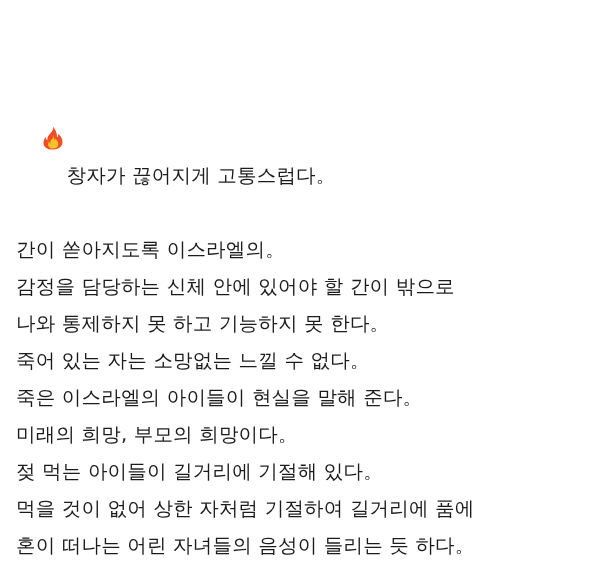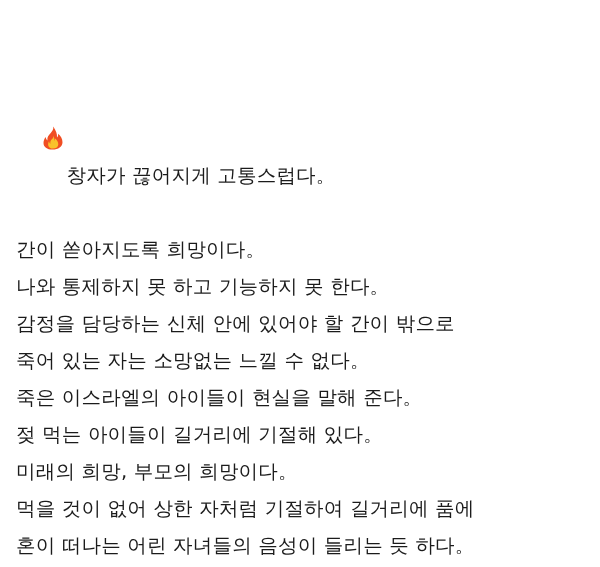--- a/index.html
+++ b/index.html
@@ -51,23 +51,23 @@
 
   <div class="line first">
     <span class="fire-icon">
       <svg viewBox="0 0 22 24" width="22" height="24" aria-hidden="true">
         <path d="M11.2 0.6c0.6 3.2-1.1 4.9-2.7 6.6C6.7 9.1 5 10.9 5.4 14.4c-1-0.8-1.6-1.9-1.8-3.3C2.2 12.9 1.5 15 1.5 17c0 4 3.5 6.6 9 6.6 5.9 0 10-2.9 10-7.3 0-3.4-1.7-6.6-4.4-8.6 0.2 1.6-0.2 2.9-1.1 3.7 0.3-3.3-1-6.4-3.8-10.8z" fill="#f04e23"></path>
         <path d="M11.4 9.4c0.4 2-0.8 3-1.8 4.2-0.9 1.1-1.6 2.3-1.2 4.1-0.9-0.6-1.3-1.6-1.3-2.7-0.7 1.1-1 2.3-1 3.4 0 2.6 2.1 4.2 5 4.2 3.1 0 5.2-1.7 5.2-4.3 0-2.4-1.5-4.6-3.3-5.8 0.1 1 0 1.8-0.5 2.4 0.1-2-0.4-3.6-1.1-5.5z" fill="#f9c22b"></path>
       </svg>
     </span><span class="text-inline">창자가 끊어지게 고통스럽다。</span>
   </div>
 
-  <div class="line">간이 쏟아지도록 희망이다。</div>
+  <div class="line">간이 쏟아지도록 이스라엘의。</div>
+  <div class="line">감정을 담당하는 신체 안에 있어야 할 간이 밖으로</div>
   <div class="line">나와 통제하지 못 하고 기능하지 못 한다。</div>
-  <div class="line">감정을 담당하는 신체 안에 있어야 할 간이 밖으로</div>
   <div class="line">죽어 있는 자는 소망없는 느낄 수 없다。</div>
   <div class="line">죽은 이스라엘의 아이들이 현실을 말해 준다。</div>
+  <div class="line">미래의 희망, 부모의 희망이다。</div>
   <div class="line">젖 먹는 아이들이 길거리에 기절해 있다。</div>
-  <div class="line">미래의 희망, 부모의 희망이다。</div>
   <div class="line">먹을 것이 없어 상한 자처럼 기절하여 길거리에 품에</div>
   <div class="line">혼이 떠나는 어린 자녀들의 음성이 들리는 듯 하다。</div>
 
 </div>
 
 </body></html>

